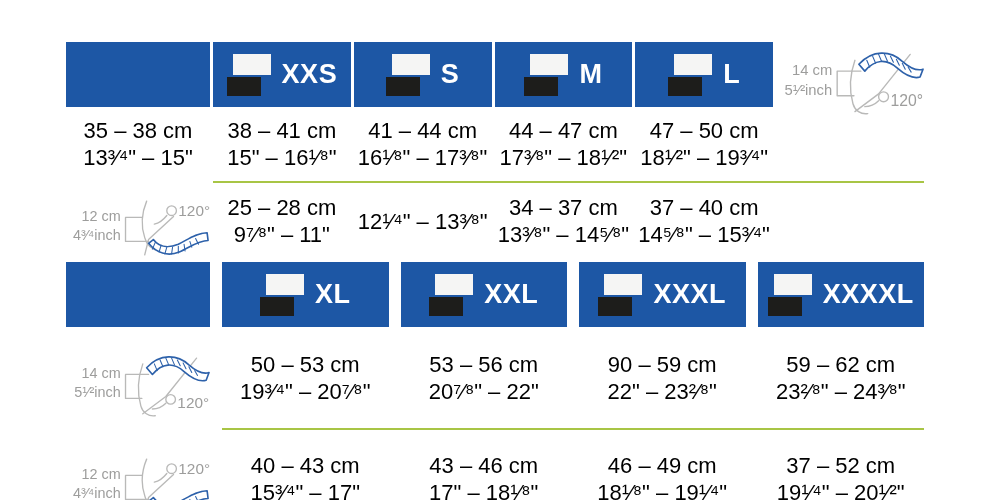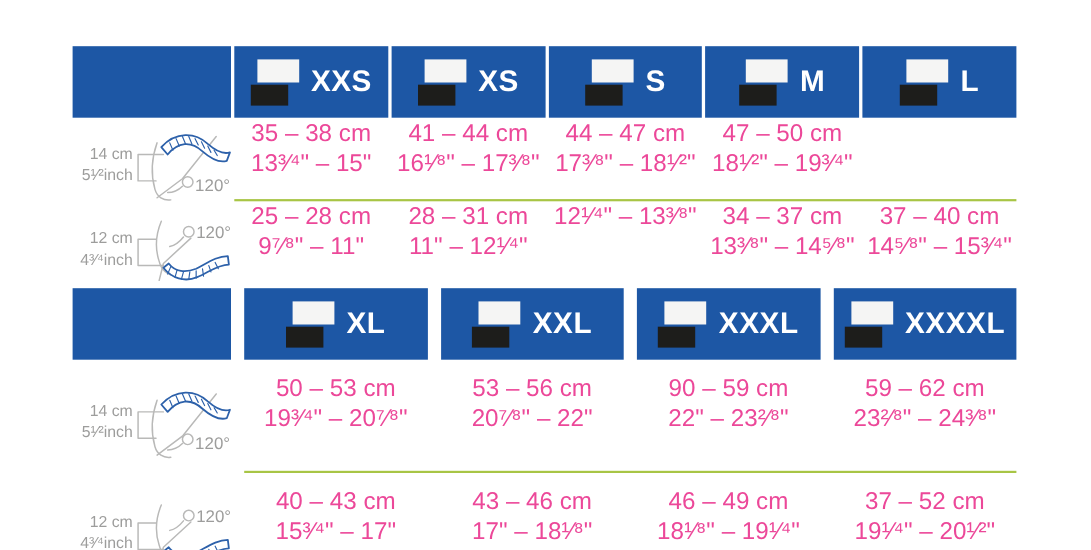--- a/index.html
+++ b/index.html
@@ -8,21 +8,21 @@
     font-family:"Liberation Sans","DejaVu Sans",sans-serif;
   }
   .tbl{position:absolute;left:66px;width:858px;display:grid;column-gap:3px;}
   .tbl-upper{top:42px;grid-template-columns:144px repeat(5,1fr);grid-template-rows:65px 74px 2px 76px;}
   .tbl-lower{top:262px;grid-template-columns:144px repeat(4,1fr);grid-template-rows:65px 77px 2px 74px 2px;gap:12px;}
   .hcell{background:#1d57a5;display:flex;align-items:center;justify-content:center;gap:11px;}
   .swatch{display:flex;flex-direction:column;align-items:flex-start;width:44px;}
   .sw-white{width:38px;height:21px;background:#f5f5f4;margin-left:6px;}
   .sw-black{width:34px;height:19px;background:#1d1d1b;margin-top:2px;}
   .size-label{color:#ffffff;font-weight:bold;font-size:27px;letter-spacing:.5px;line-height:1;}
-  .vcell{display:flex;flex-direction:column;align-items:center;color:#ec4899;}
+  .vcell{display:flex;flex-direction:column;align-items:center;justify-content:center;color:#000000;}
   .vcell .cm,.vcell .in{font-size:22px;line-height:27px;white-space:nowrap;}
   .sep{grid-column:2/-1;background:#a8c545;height:2px;}
   .lcell{display:flex;align-items:center;margin-top:14px;}
   .lcell svg{display:block;}
   .dim{font-size:15px;fill:#9d9d9c;}
   .angle{font-size:16px;fill:#9d9d9c;}
   .g{stroke:#b9b9b8;stroke-width:1.4;fill:none;stroke-linecap:round;stroke-linejoin:round;}
   .tape{stroke:#2d61aa;stroke-width:1.7;fill:#ffffff;stroke-linejoin:round;}
   .tape-t{stroke:#2d61aa;stroke-width:1.1;fill:none;stroke-linecap:round;}
   .defs-holder{position:absolute;width:0;height:0;overflow:hidden;}
@@ -62,27 +62,20 @@
           <span class="sw-white"></span>
           <span class="sw-black"></span>
         </span>
       <span class="size-label">XXS</span>
     </div>
     <div class="hcell">
       <span class="swatch">
           <span class="sw-white"></span>
           <span class="sw-black"></span>
         </span>
-      <span class="size-label">XS</span>
-    </div>
-    <div class="hcell">
-      <span class="swatch">
-          <span class="sw-white"></span>
-          <span class="sw-black"></span>
-        </span>
       <span class="size-label">S</span>
     </div>
     <div class="hcell">
       <span class="swatch">
           <span class="sw-white"></span>
           <span class="sw-black"></span>
         </span>
       <span class="size-label">M</span>
     </div>
     <div class="hcell">
@@ -99,20 +92,24 @@
         <text class="dim" x="57" y="51" text-anchor="end">5¹⁄²inch</text>
         <text class="angle" x="116" y="62">120°</text>
         <use href="#art-thigh"></use>
       </svg>
     </div>
     <div class="vcell">
       <div class="cm">35 – 38 cm</div>
       <div class="in">13³⁄⁴" – 15"</div>
     </div>
     <div class="vcell">
+      <div class="cm">38 – 41 cm</div>
+      <div class="in">15" – 16¹⁄⁸"</div>
+    </div>
+    <div class="vcell">
       <div class="cm">41 – 44 cm</div>
       <div class="in">16¹⁄⁸" – 17³⁄⁸"</div>
     </div>
     <div class="vcell">
       <div class="cm">44 – 47 cm</div>
       <div class="in">17³⁄⁸" – 18¹⁄²"</div>
     </div>
     <div class="vcell">
       <div class="cm">47 – 50 cm</div>
       <div class="in">18¹⁄²" – 19³⁄⁴"</div>
@@ -126,24 +123,20 @@
         <text class="dim" x="57" y="51" text-anchor="end">4³⁄⁴inch</text>
         <text class="angle" x="117" y="26">120°</text>
         <use href="#art-calf"></use>
       </svg>
     </div>
     <div class="vcell">
       <div class="cm">25 – 28 cm</div>
       <div class="in">9⁷⁄⁸" – 11"</div>
     </div>
     <div class="vcell">
-      <div class="cm">28 – 31 cm</div>
-      <div class="in">11" – 12¹⁄⁴"</div>
-    </div>
-    <div class="vcell">
       <div class="in">12¹⁄⁴" – 13³⁄⁸"</div>
     </div>
     <div class="vcell">
       <div class="cm">34 – 37 cm</div>
       <div class="in">13³⁄⁸" – 14⁵⁄⁸"</div>
     </div>
     <div class="vcell">
       <div class="cm">37 – 40 cm</div>
       <div class="in">14⁵⁄⁸" – 15³⁄⁴"</div>
     </div>

